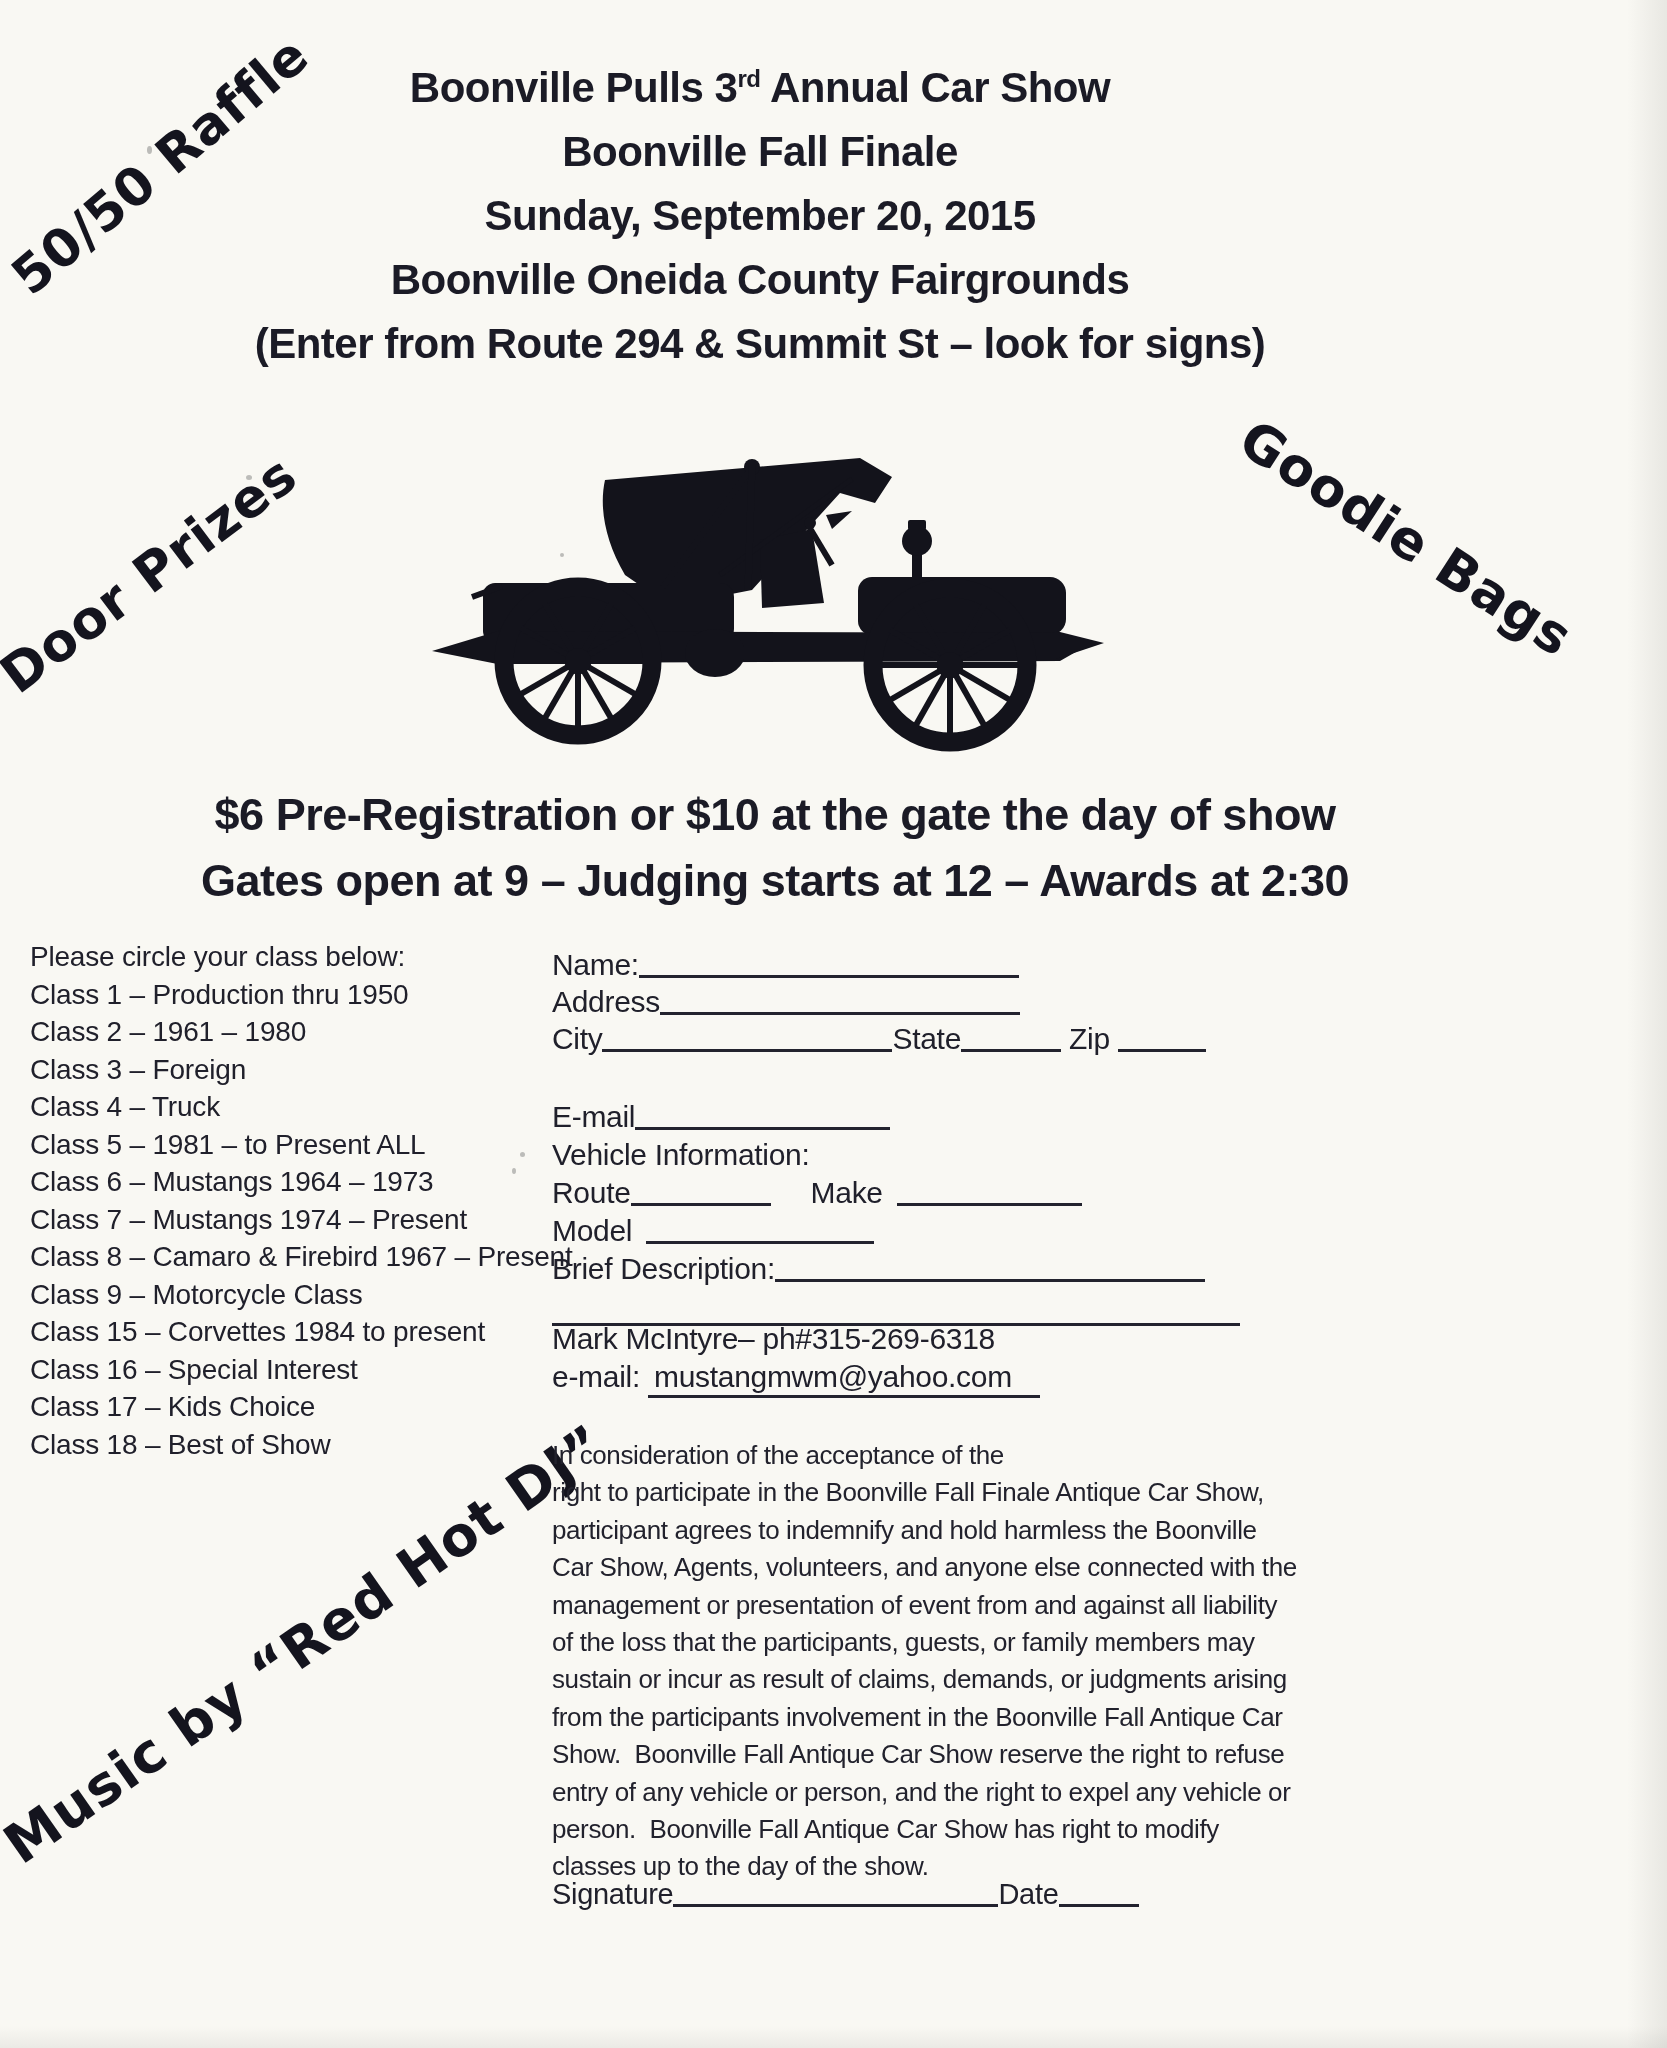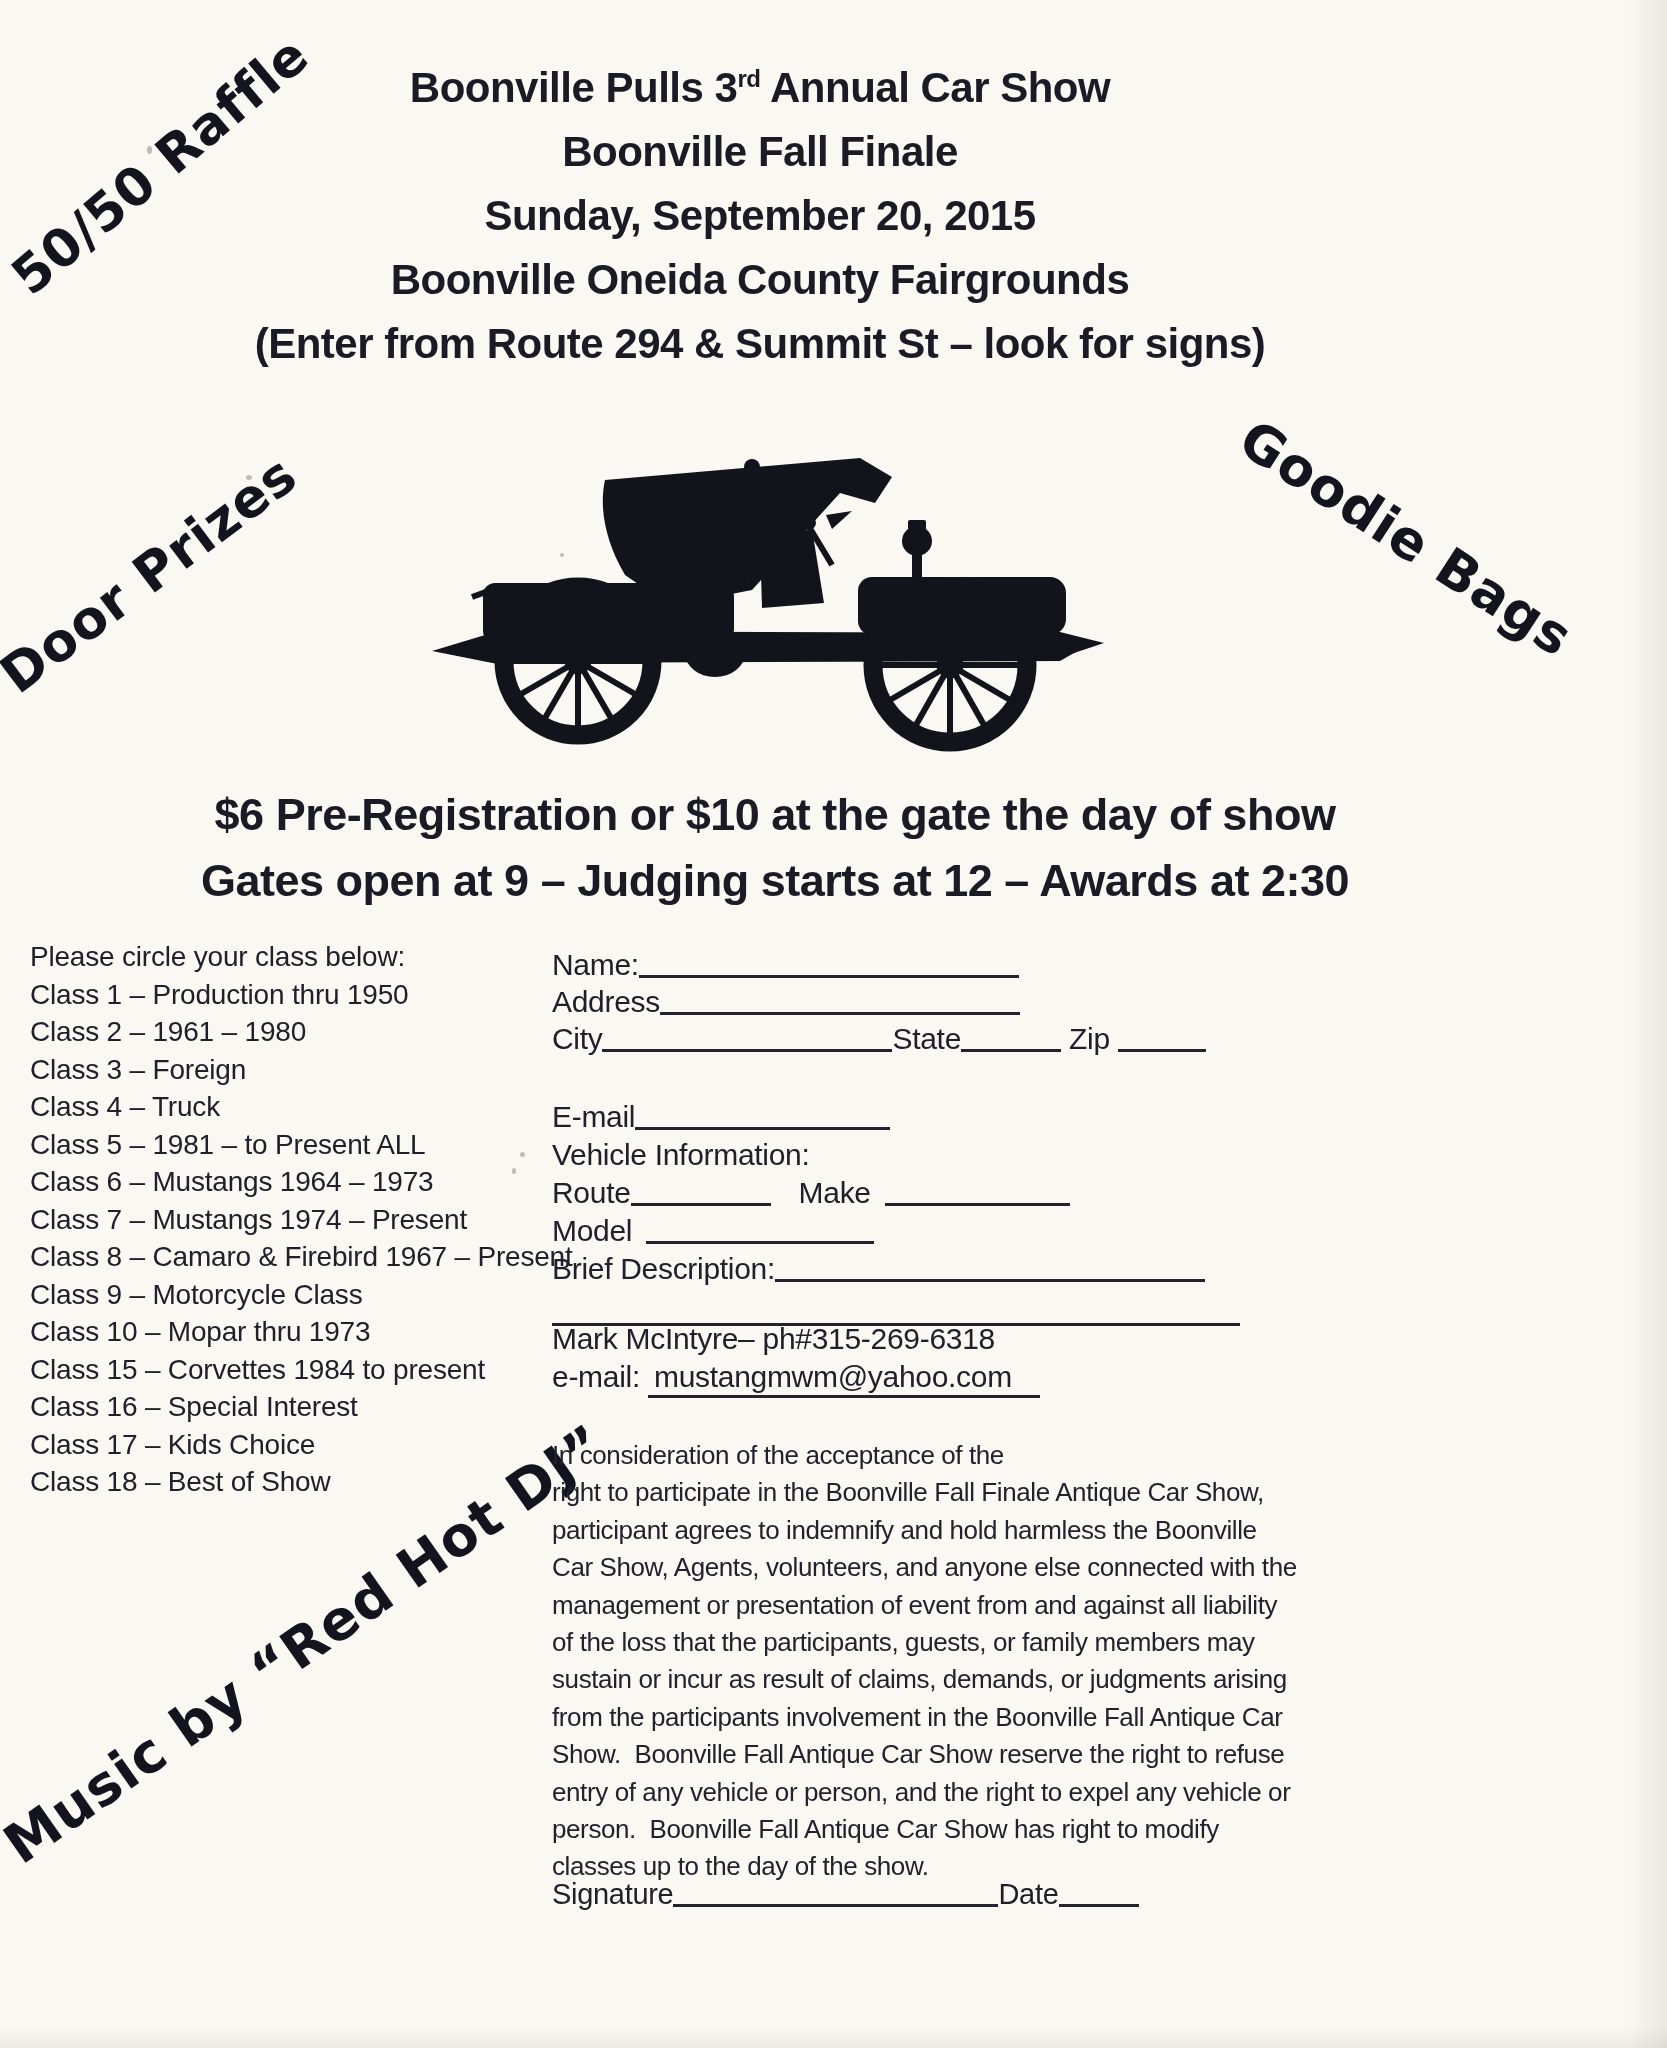--- a/index.html
+++ b/index.html
@@ -22,21 +22,21 @@
            line-height:66px;color:#1b1b26;letter-spacing:-0.5px;}
   
   .classes{left:30px;top:938px;font-size:28px;line-height:37.5px;color:#20202b;letter-spacing:-0.2px;}
   .classes div{white-space:nowrap;}
   
   .frow{position:absolute;left:552px;font-size:30px;color:#20202b;white-space:nowrap;letter-spacing:-0.3px;}
   .bl{display:inline-block;height:5px;border-bottom:3px solid #23232e;position:relative;top:3px;}
   .w380{width:380px}.w360{width:360px}.w290{width:290px}.w100{width:100px}.w88{width:88px}
   .w255{width:255px}.w140{width:140px}.w185{width:185px}.w228{width:228px}.w430{width:430px}
   .w688{width:688px}.w325{width:325px}.w80{width:80px}
-  .gap40{margin-left:28px}.gap8{margin-left:8px}.gap14{margin-left:14px}
+  .gap40{margin-left:40px}.gap8{margin-left:8px}.gap14{margin-left:14px}
   .email-u{border-bottom:3px solid #23232e;padding:0 28px 2px 6px;}
   
   .waiver{left:552px;top:1437px;font-size:26px;line-height:37.4px;color:#22222d;letter-spacing:-0.4px;}
   .waiver div{white-space:pre;}
   
   .footer{left:30px;top:1894px;font-size:29px;line-height:42px;color:#20202b;letter-spacing:-0.3px;}
   
   .edge-right{right:0;top:0;width:40px;height:100%;
               background:linear-gradient(to right,rgba(110,110,105,0) 0%,rgba(110,110,105,0.12) 100%);}
   .edge-bottom{left:0;bottom:0;width:100%;height:22px;
@@ -132,21 +132,20 @@
     <div>Please circle your class below:</div>
     <div>Class 1 – Production thru 1950</div>
     <div>Class 2 – 1961 – 1980</div>
     <div>Class 3 – Foreign</div>
     <div>Class 4 – Truck</div>
     <div>Class 5 – 1981 – to Present ALL</div>
     <div>Class 6 – Mustangs 1964 – 1973</div>
     <div>Class 7 – Mustangs 1974 – Present</div>
     <div>Class 8 – Camaro &amp; Firebird 1967 – Present</div>
     <div>Class 9 – Motorcycle Class</div>
-    <div>Class 10 – Mopar thru 1973</div>
     <div>Class 15 – Corvettes 1984 to present</div>
     <div>Class 16 – Special Interest</div>
     <div>Class 17 – Kids Choice</div>
     <div>Class 18 – Best of Show</div>
   </div>
 
   <div class="frow" style="top:948px">
     <span>Name:</span><span class="bl w380"></span>
   </div>
   <div class="frow" style="top:1022px">

